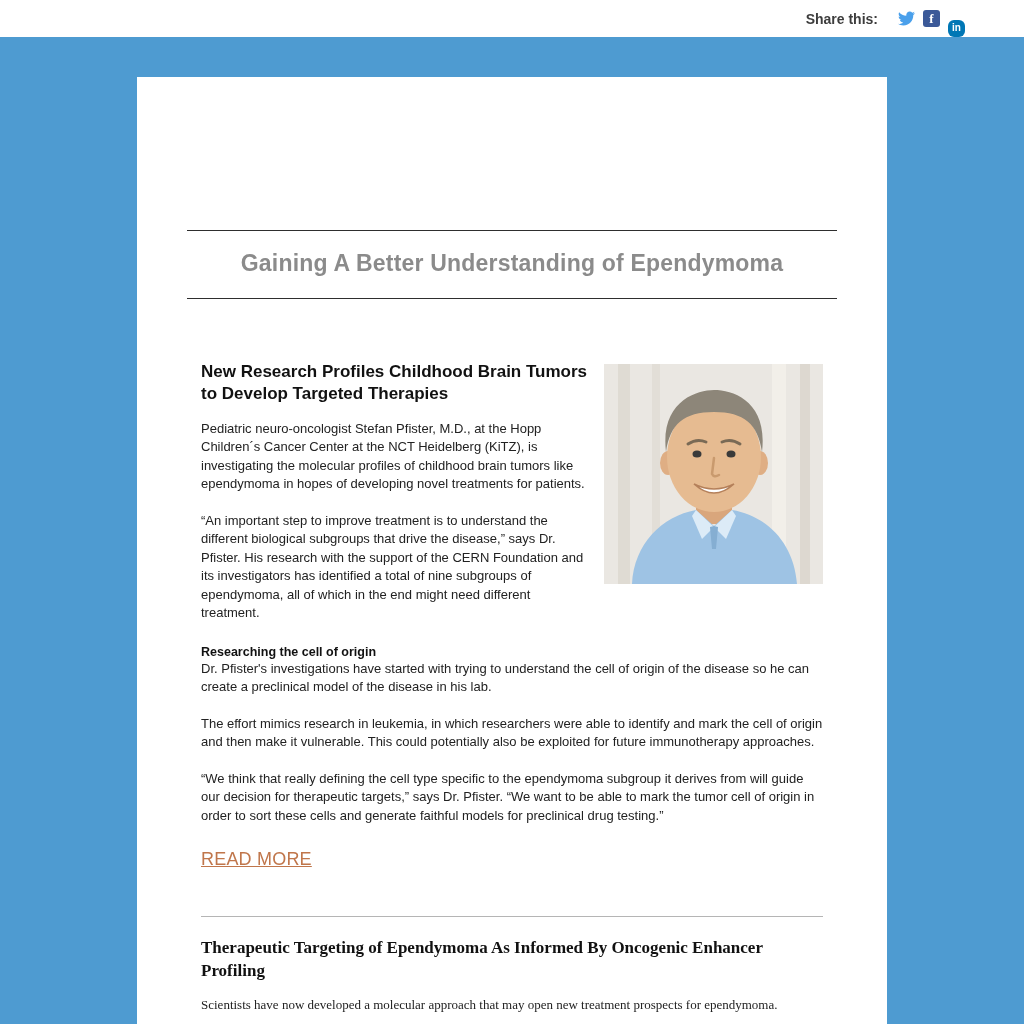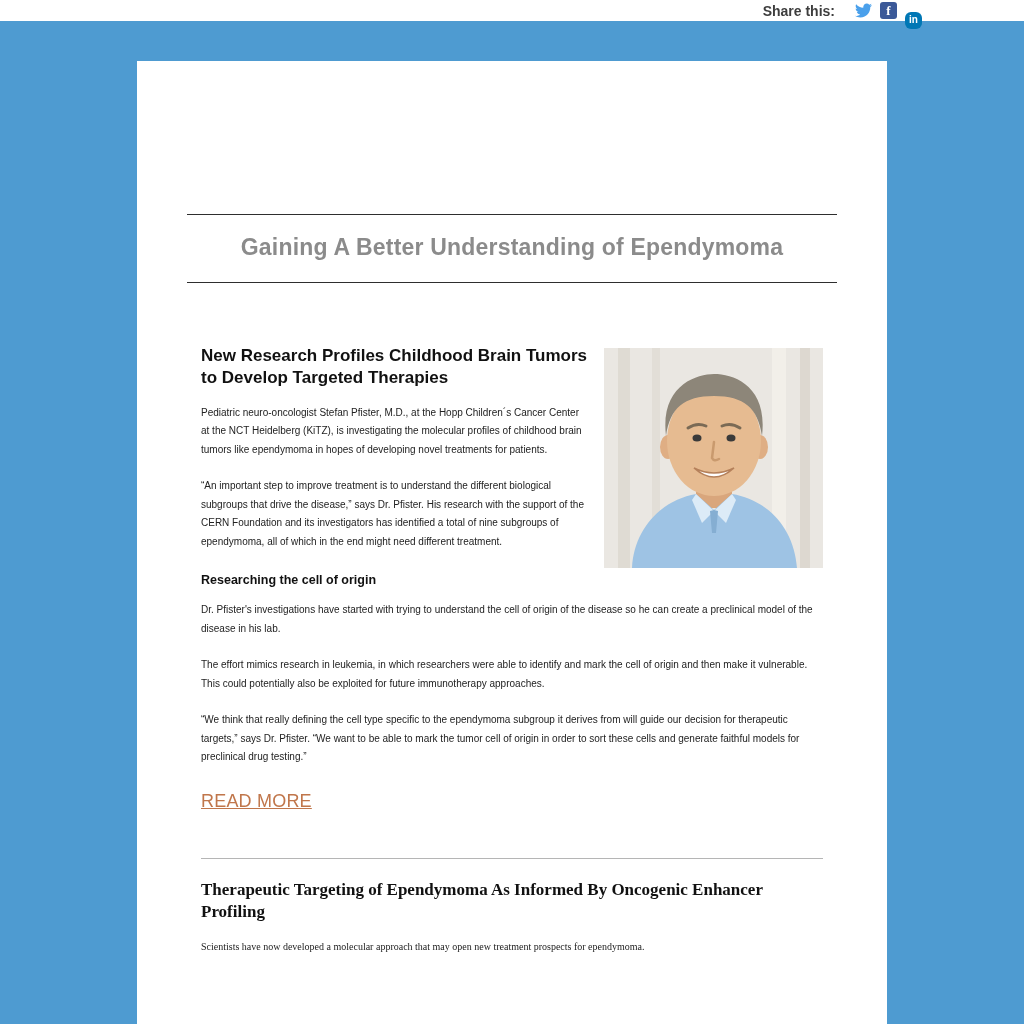--- a/index.html
+++ b/index.html
@@ -5,26 +5,26 @@
   * { box-sizing: border-box; }
   html, body {
     margin: 0; padding: 0;
     width: 1024px; height: 1024px;
     overflow: hidden;
     font-family: "Liberation Sans", sans-serif;
     background: #ffffff;
   }
   
   .share-bar {
-    height: 21px;
+    height: 37px;
     background: #ffffff;
     display: flex;
     align-items: center;
     justify-content: flex-end;
-    padding-right: 102px;
+    padding-right: 59px;
   }
   .share-label {
     font-weight: bold;
     font-size: 14px;
     color: #3d3d3d;
     margin-right: 12px;
   }
   .social-icon {
     width: 17px; height: 17px;
     margin-left: 8px;
@@ -77,36 +77,36 @@
   .article-row { display: flex; }
   .text-col { flex: 1; padding-right: 16px; }
   h2.article-heading {
     font-size: 17px;
     line-height: 1.32;
     font-weight: bold;
     color: #111111;
     margin: 0 0 14px 0;
   }
   p.body-text {
-    font-size: 10px;
+    font-size: 13px;
     line-height: 18.5px;
     color: #222222;
     margin: 0 0 18px 0;
   }
   .portrait-wrap {
     width: 219px; height: 220px;
     flex-shrink: 0;
     margin-top: 3px;
   }
   .portrait-wrap svg { display: block; width: 219px; height: 220px; }
   .subheading {
     font-size: 12.5px;
     font-weight: bold;
     color: #111111;
-    margin: 4px 0 14px 0;
+    margin: 4px 0 1px 0;
   }
   .read-more {
     display: inline-block;
     margin-top: 6px;
     font-size: 18px;
     color: #c0764b;
     text-decoration: underline;
     letter-spacing: 0.2px;
     cursor: pointer;
   }

